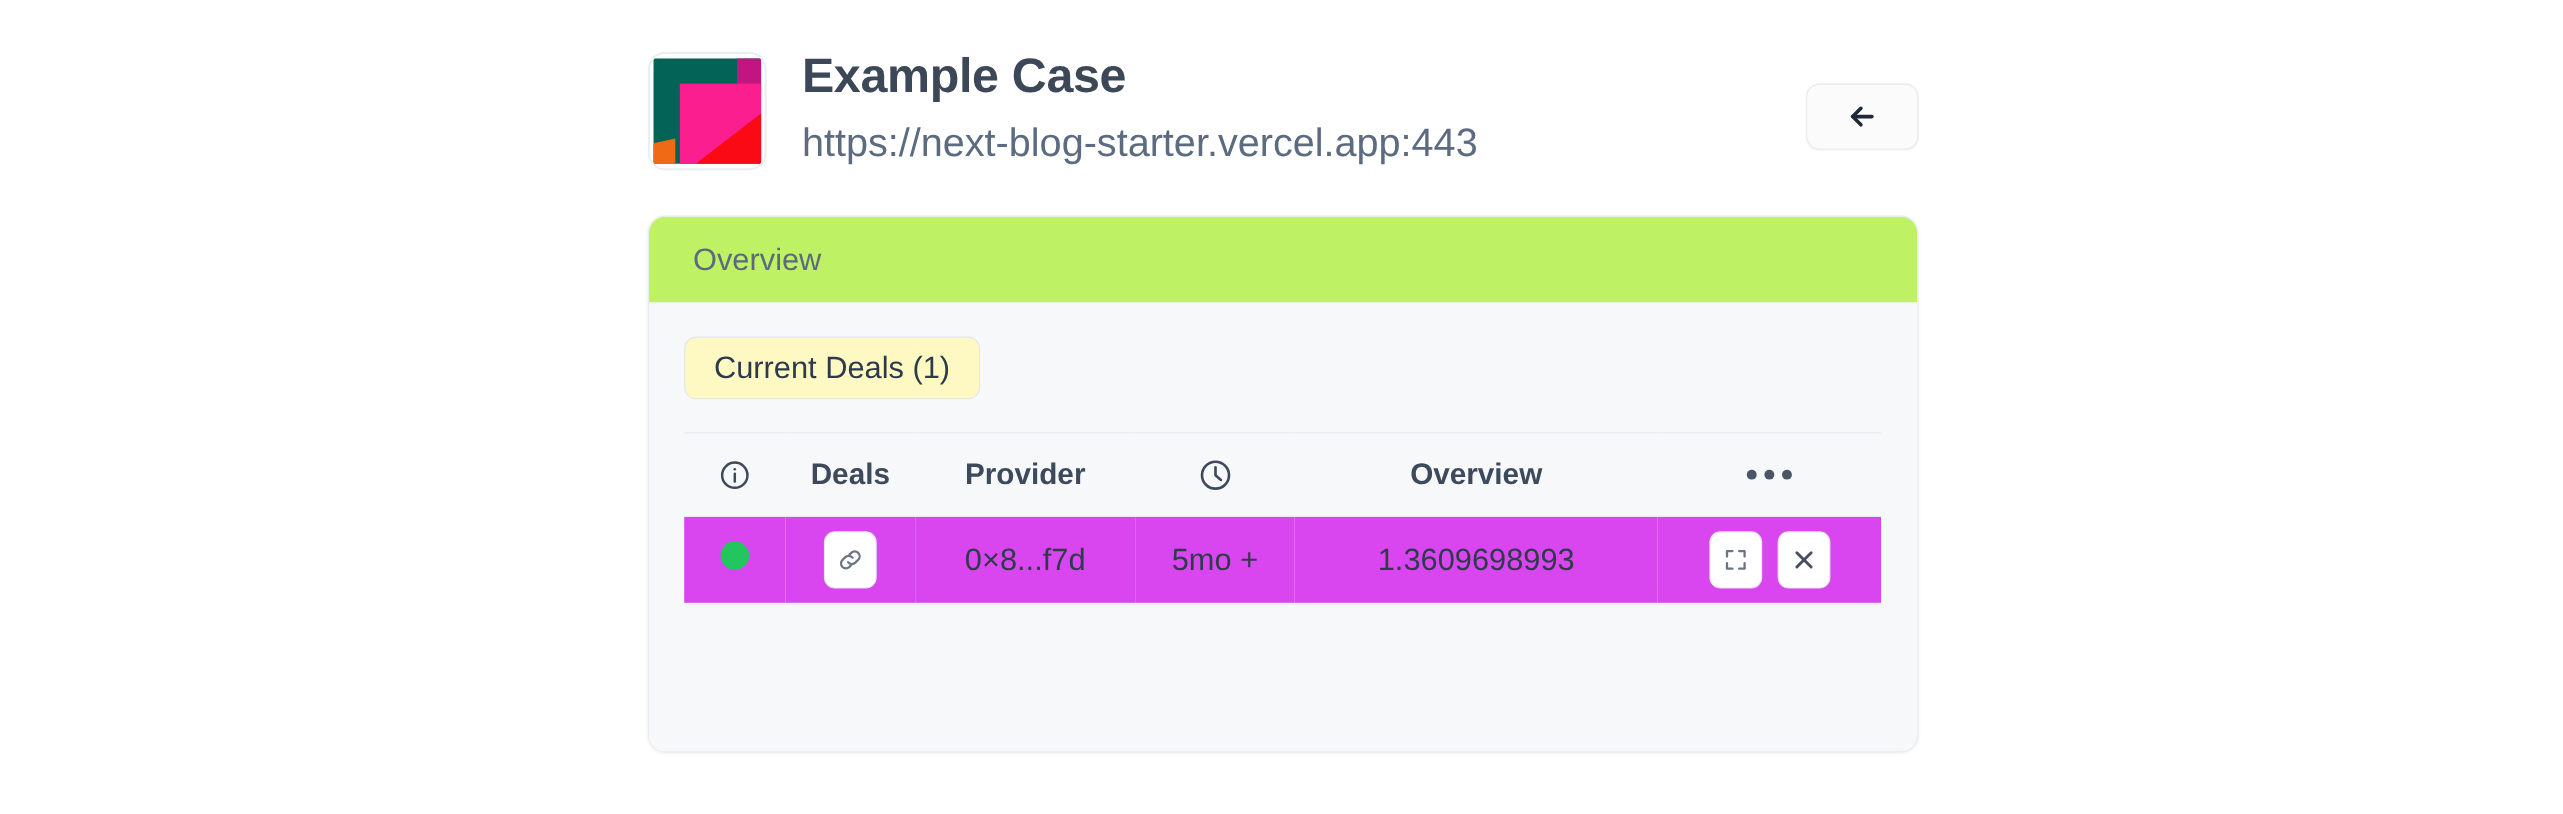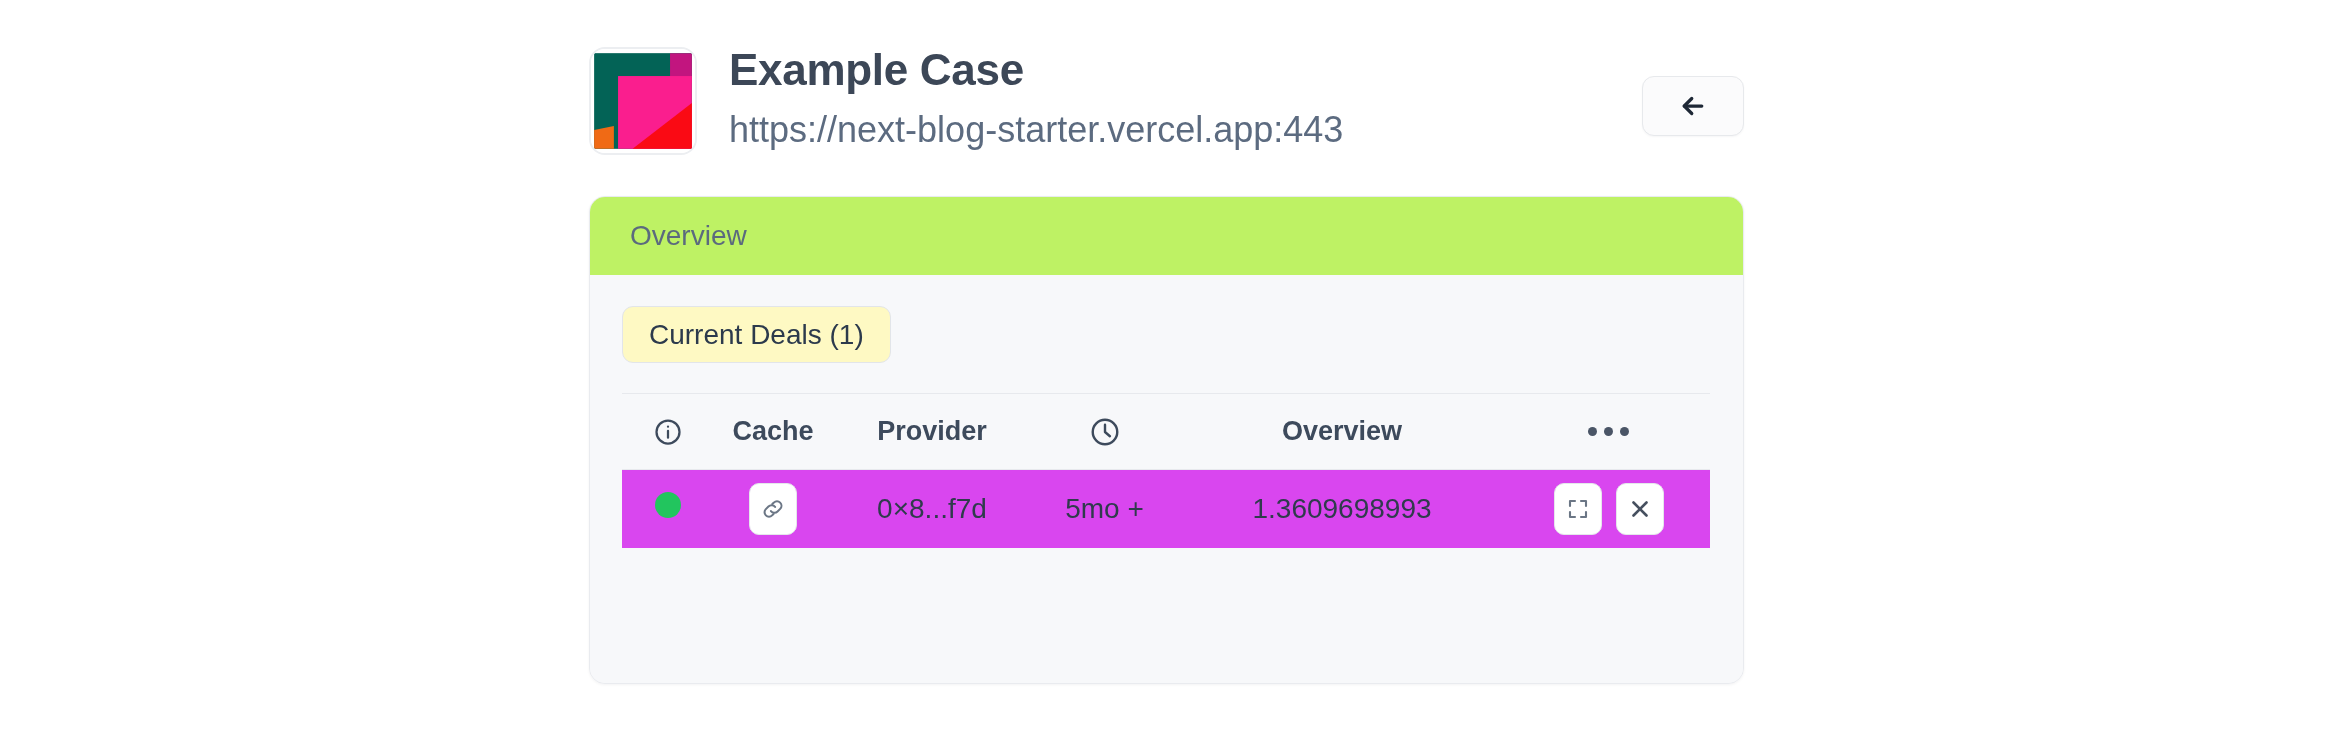--- a/index.html
+++ b/index.html
@@ -301,21 +301,21 @@
           <tr>
             <th>
               <div class="th-inner">
                 <svg width="30" height="30" viewBox="0 0 24 24" fill="none" stroke="#3d4a5c" stroke-width="1.8" stroke-linecap="round" stroke-linejoin="round">
                   <circle cx="12" cy="12" r="9.2"></circle>
                   <line x1="12" y1="11" x2="12" y2="16.5"></line>
                   <circle cx="12" cy="7.7" r="0.9" fill="#3d4a5c" stroke="none"></circle>
                 </svg>
               </div>
             </th>
-            <th>Cache</th>
+            <th>Deals</th>
             <th>Provider</th>
             <th>
               <div class="th-inner">
                 <svg width="32" height="32" viewBox="0 0 24 24" fill="none" stroke="#3d4a5c" stroke-width="1.8" stroke-linecap="round" stroke-linejoin="round">
                   <circle cx="12" cy="12" r="9.2"></circle>
                   <polyline points="12 6.6 12 12 15.7 15.2"></polyline>
                 </svg>
               </div>
             </th>
             <th>Overview</th>

